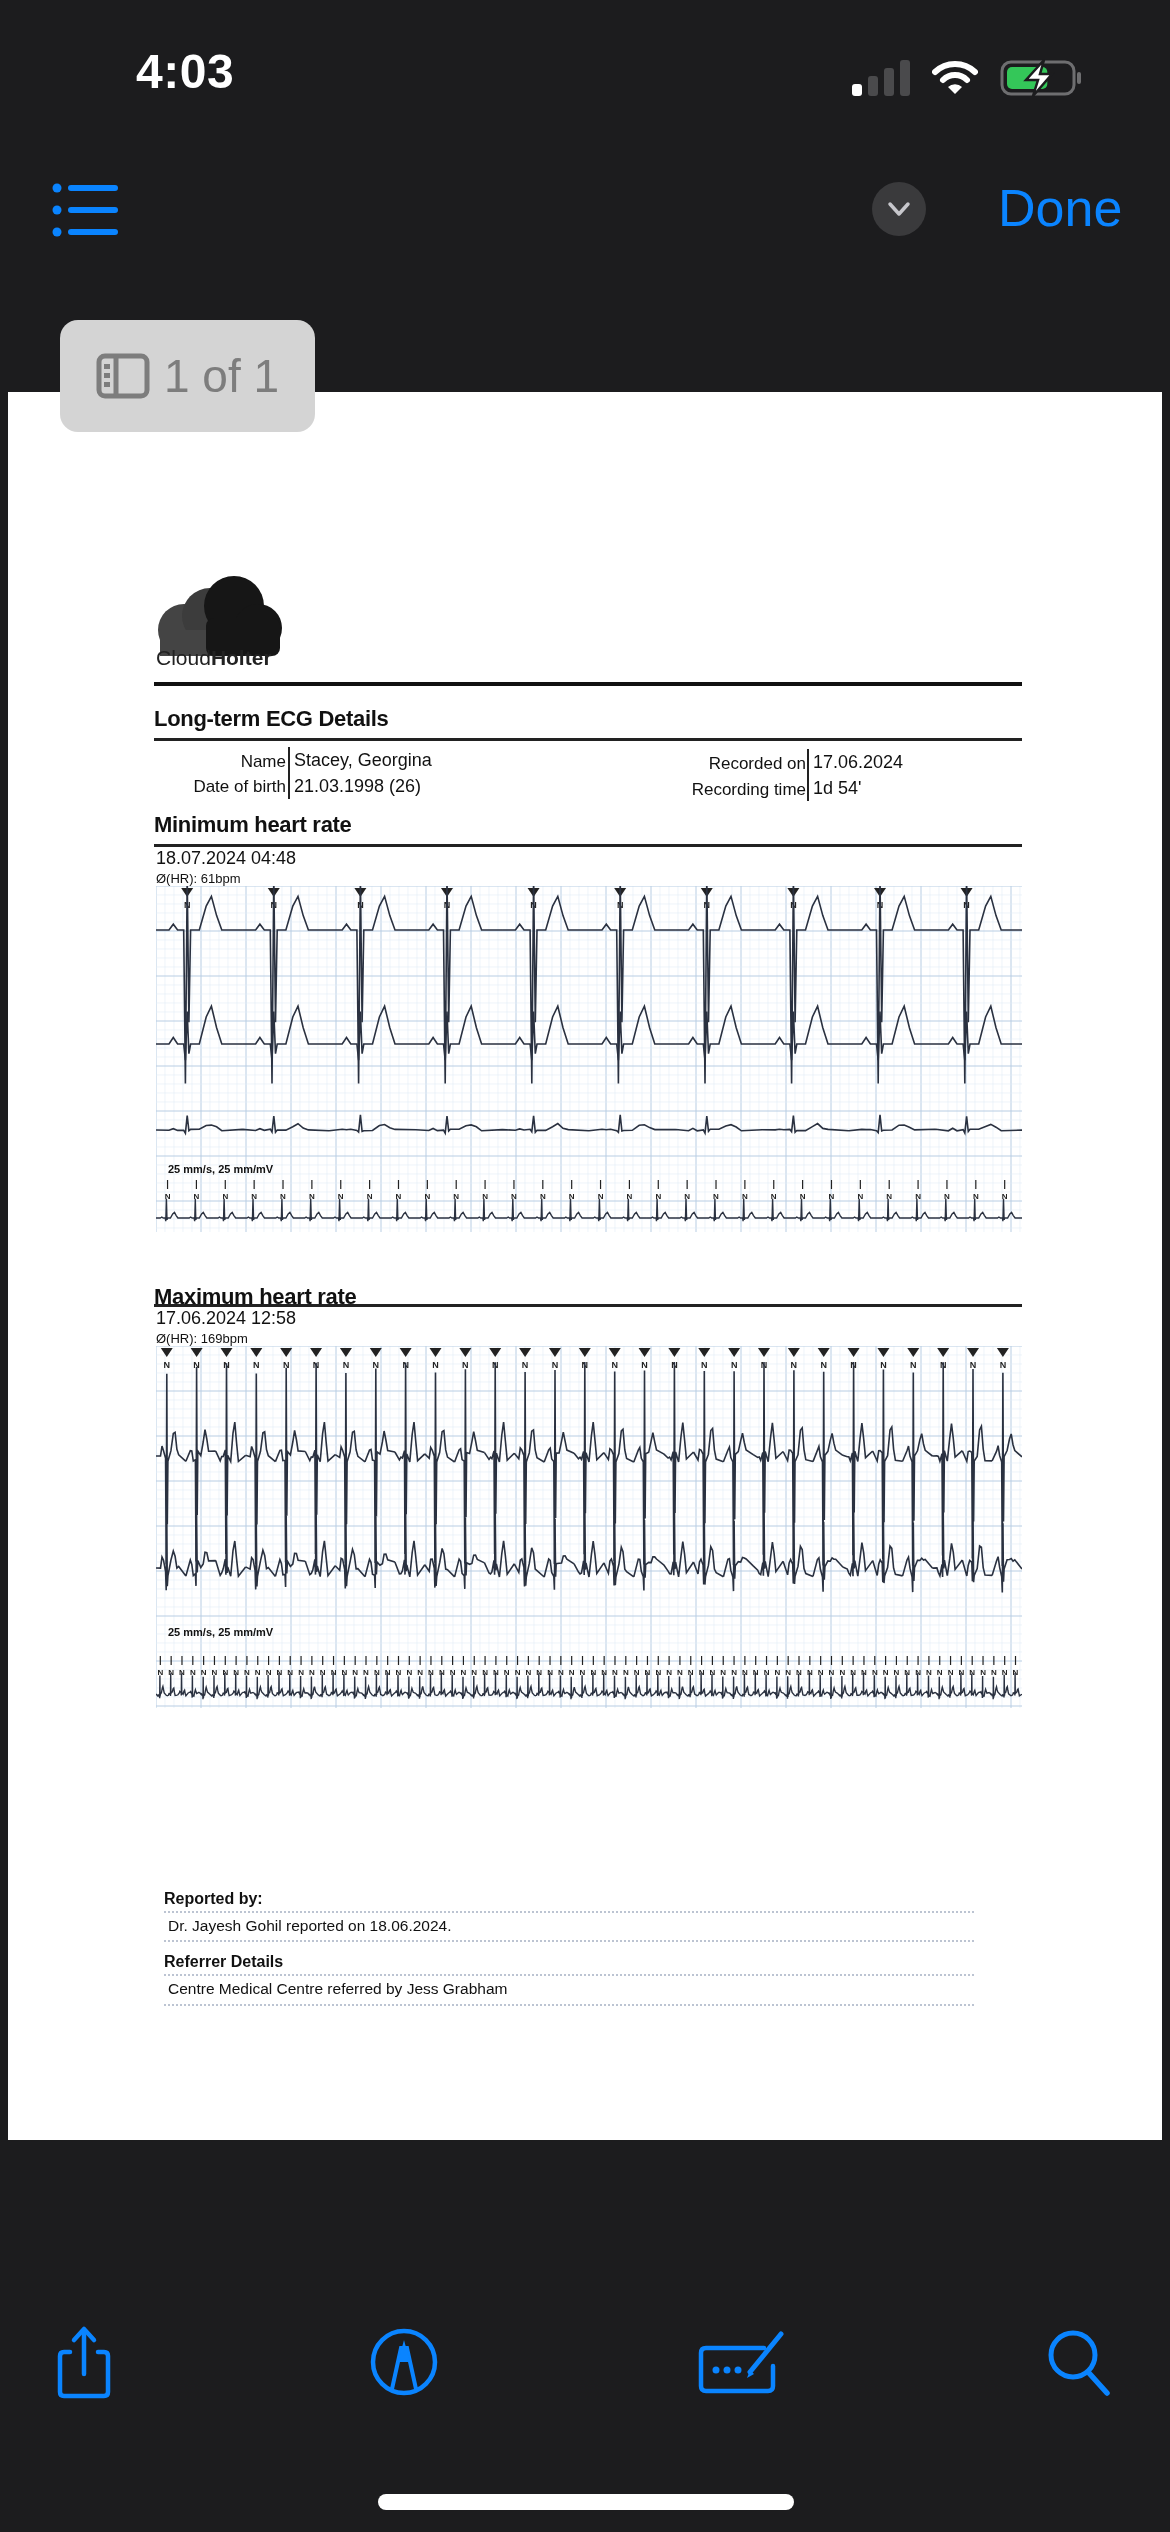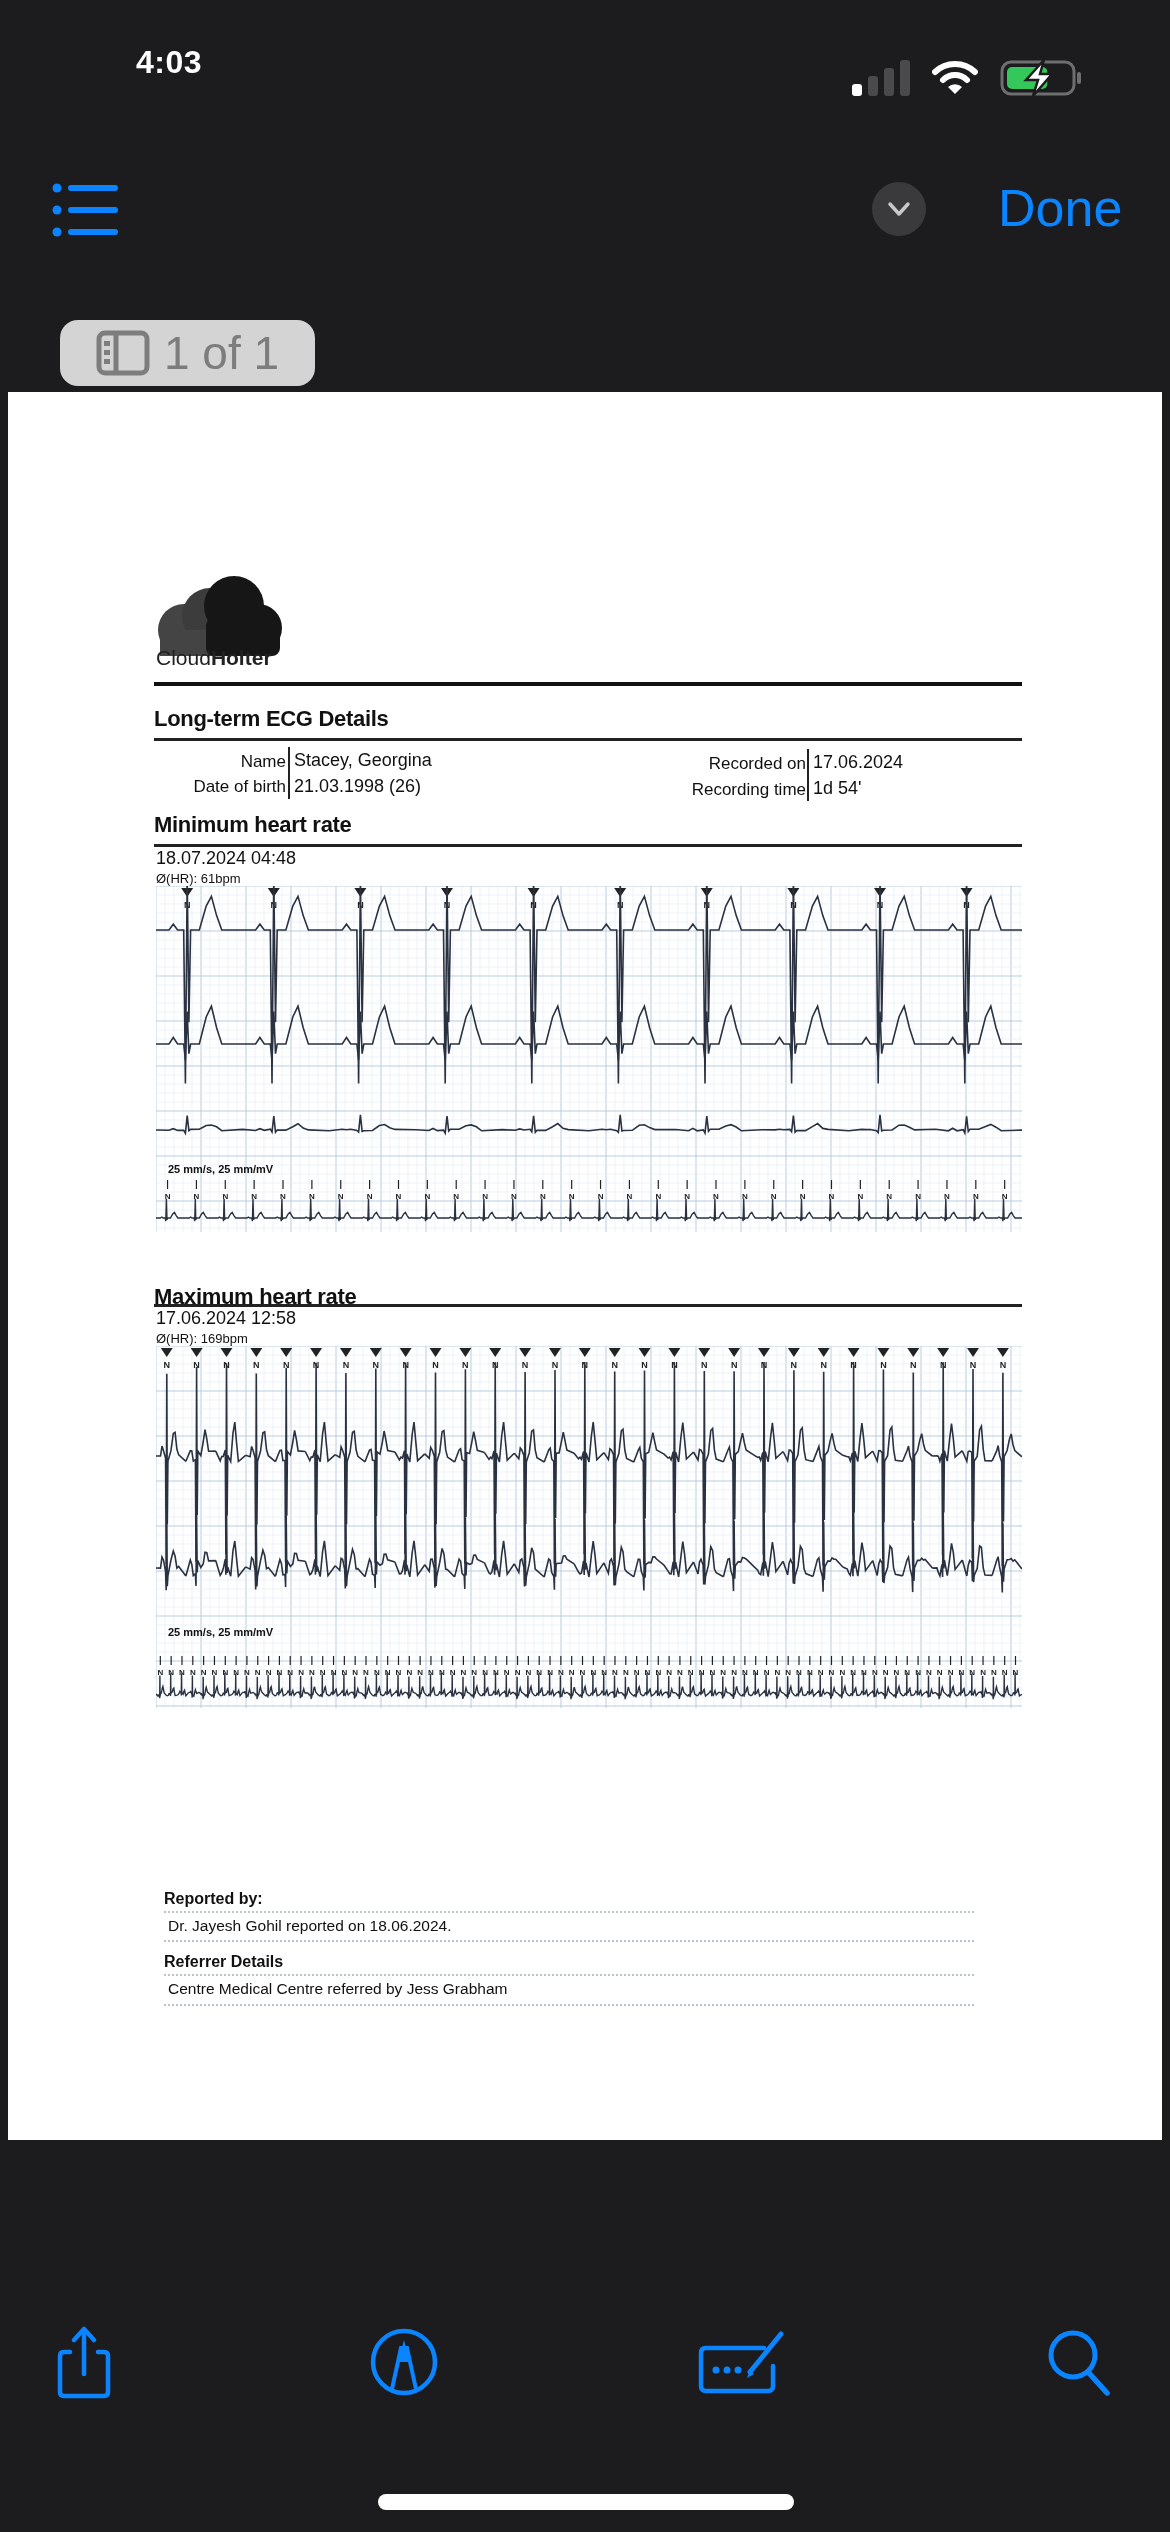--- a/index.html
+++ b/index.html
@@ -1,33 +1,33 @@
 <!DOCTYPE html>
 <html><head>
 <meta charset="utf-8">
 <style>
   html, body { margin:0; padding:0; }
   body {
     width:1170px; height:2532px; background:#1c1c1e; position:relative; overflow:hidden;
     font-family:"Liberation Sans", sans-serif; color:#fff;
   }
   
-  .status-time { position:absolute; left:136px; top:44px; font-size:32px; font-weight:600; letter-spacing:0.5px; }
+  .status-time { position:absolute; left:136px; top:44px; font-size:48px; font-weight:600; letter-spacing:0.5px; }
   .status-icons { position:absolute; left:852px; top:56px; height:44px; display:flex; align-items:center; gap:22px; }
   .signal { display:flex; align-items:flex-end; gap:6px; height:36px; }
   .signal span { width:10px; border-radius:3px; background:#4a4a4c; display:block; }
   .signal span.on { background:#fff; }
   
   .nav { position:absolute; left:0; top:160px; width:1170px; height:100px; }
   .menu-btn { position:absolute; left:52px; top:18px; width:70px; height:64px; }
   .doc-title { position:absolute; left:182px; top:20px; font-size:52px; font-weight:500; white-space:nowrap; color:#fff; }
   .title-chevron { position:absolute; left:872px; top:22px; width:54px; height:54px; border-radius:27px; background:#3a3a3c; display:flex; align-items:center; justify-content:center; }
   .done-btn { position:absolute; left:998px; top:18px; font-size:52px; font-weight:500; color:#0a84ff; }
   
-  .page-badge { position:absolute; left:60px; top:320px; width:255px; height:66px; background:#d4d4d4; border-radius:18px; display:flex; align-items:center; gap:14px; padding-left:36px; box-sizing:border-box; z-index:3; }
+  .page-badge { position:absolute; left:60px; top:320px; width:255px; height:112px; background:#d4d4d4; border-radius:18px; display:flex; align-items:center; gap:14px; padding-left:36px; box-sizing:border-box; z-index:3; }
   .page-badge-text { font-size:46px; color:#7d7d7d; font-weight:500; }
   
   .page { position:absolute; left:8px; top:392px; width:1154px; height:1748px; background:#fff; z-index:1; color:#111; }
   .logo { position:absolute; left:146px; top:176px; width:130px; height:110px; }
   .logo-text { position:absolute; left:148px; top:254px; font-size:21px; color:#222; }
   .logo-text b { font-weight:700; }
   .rule-thick { position:absolute; left:146px; width:868px; height:4px; background:#111; }
   .rule { position:absolute; left:146px; width:868px; height:3px; background:#222; }
   .h-section { position:absolute; left:146px; font-size:22px; font-weight:700; color:#111; letter-spacing:-0.3px; }
   .kv-label { position:absolute; font-size:17px; text-align:right; color:#111; }

